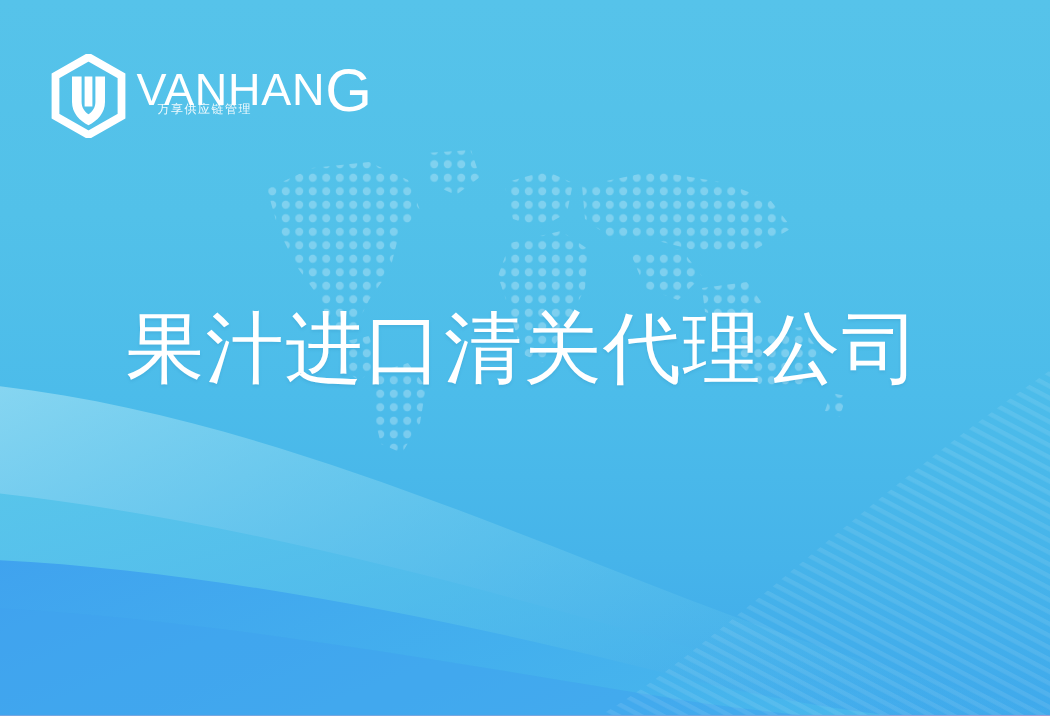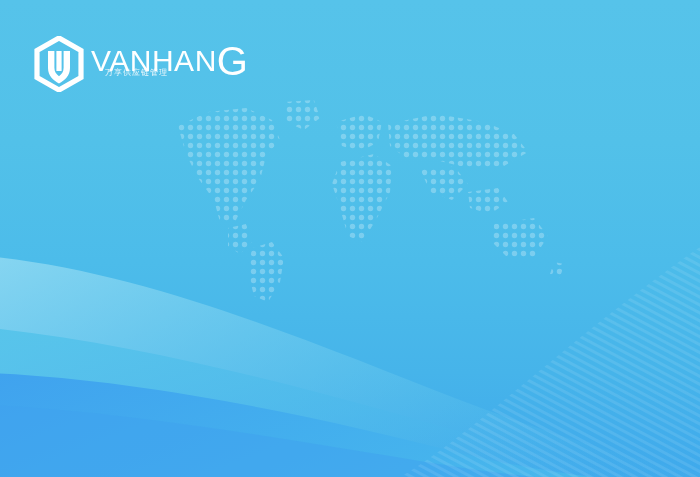--- a/index.html
+++ b/index.html
@@ -233,15 +233,16 @@
       <path d="M15,15 L15,32 C15,39.5 20.2,44.5 26,47.5 C31.8,44.5 37,39.5 37,32 L37,15 L30.6,15 L30.6,31.8 C30.6,35.6 28.8,38.3 26,40.2 C23.2,38.3 21.4,35.6 21.4,31.8 L21.4,15 Z" fill="#ffffff"></path>
       <rect x="23.4" y="15" width="5.2" height="20" fill="#ffffff"></rect>
     </svg>
 
     <div class="logo-text">
       <div class="logo-word"><span>VANHAN</span><span class="g-big">G</span></div>
       <div class="logo-sub">万享供应链管理</div>
     </div>
   </div>
 
+  <div class="headline">果汁进口清关代理公司</div>
 
 
 </div>
 
 </body></html>

